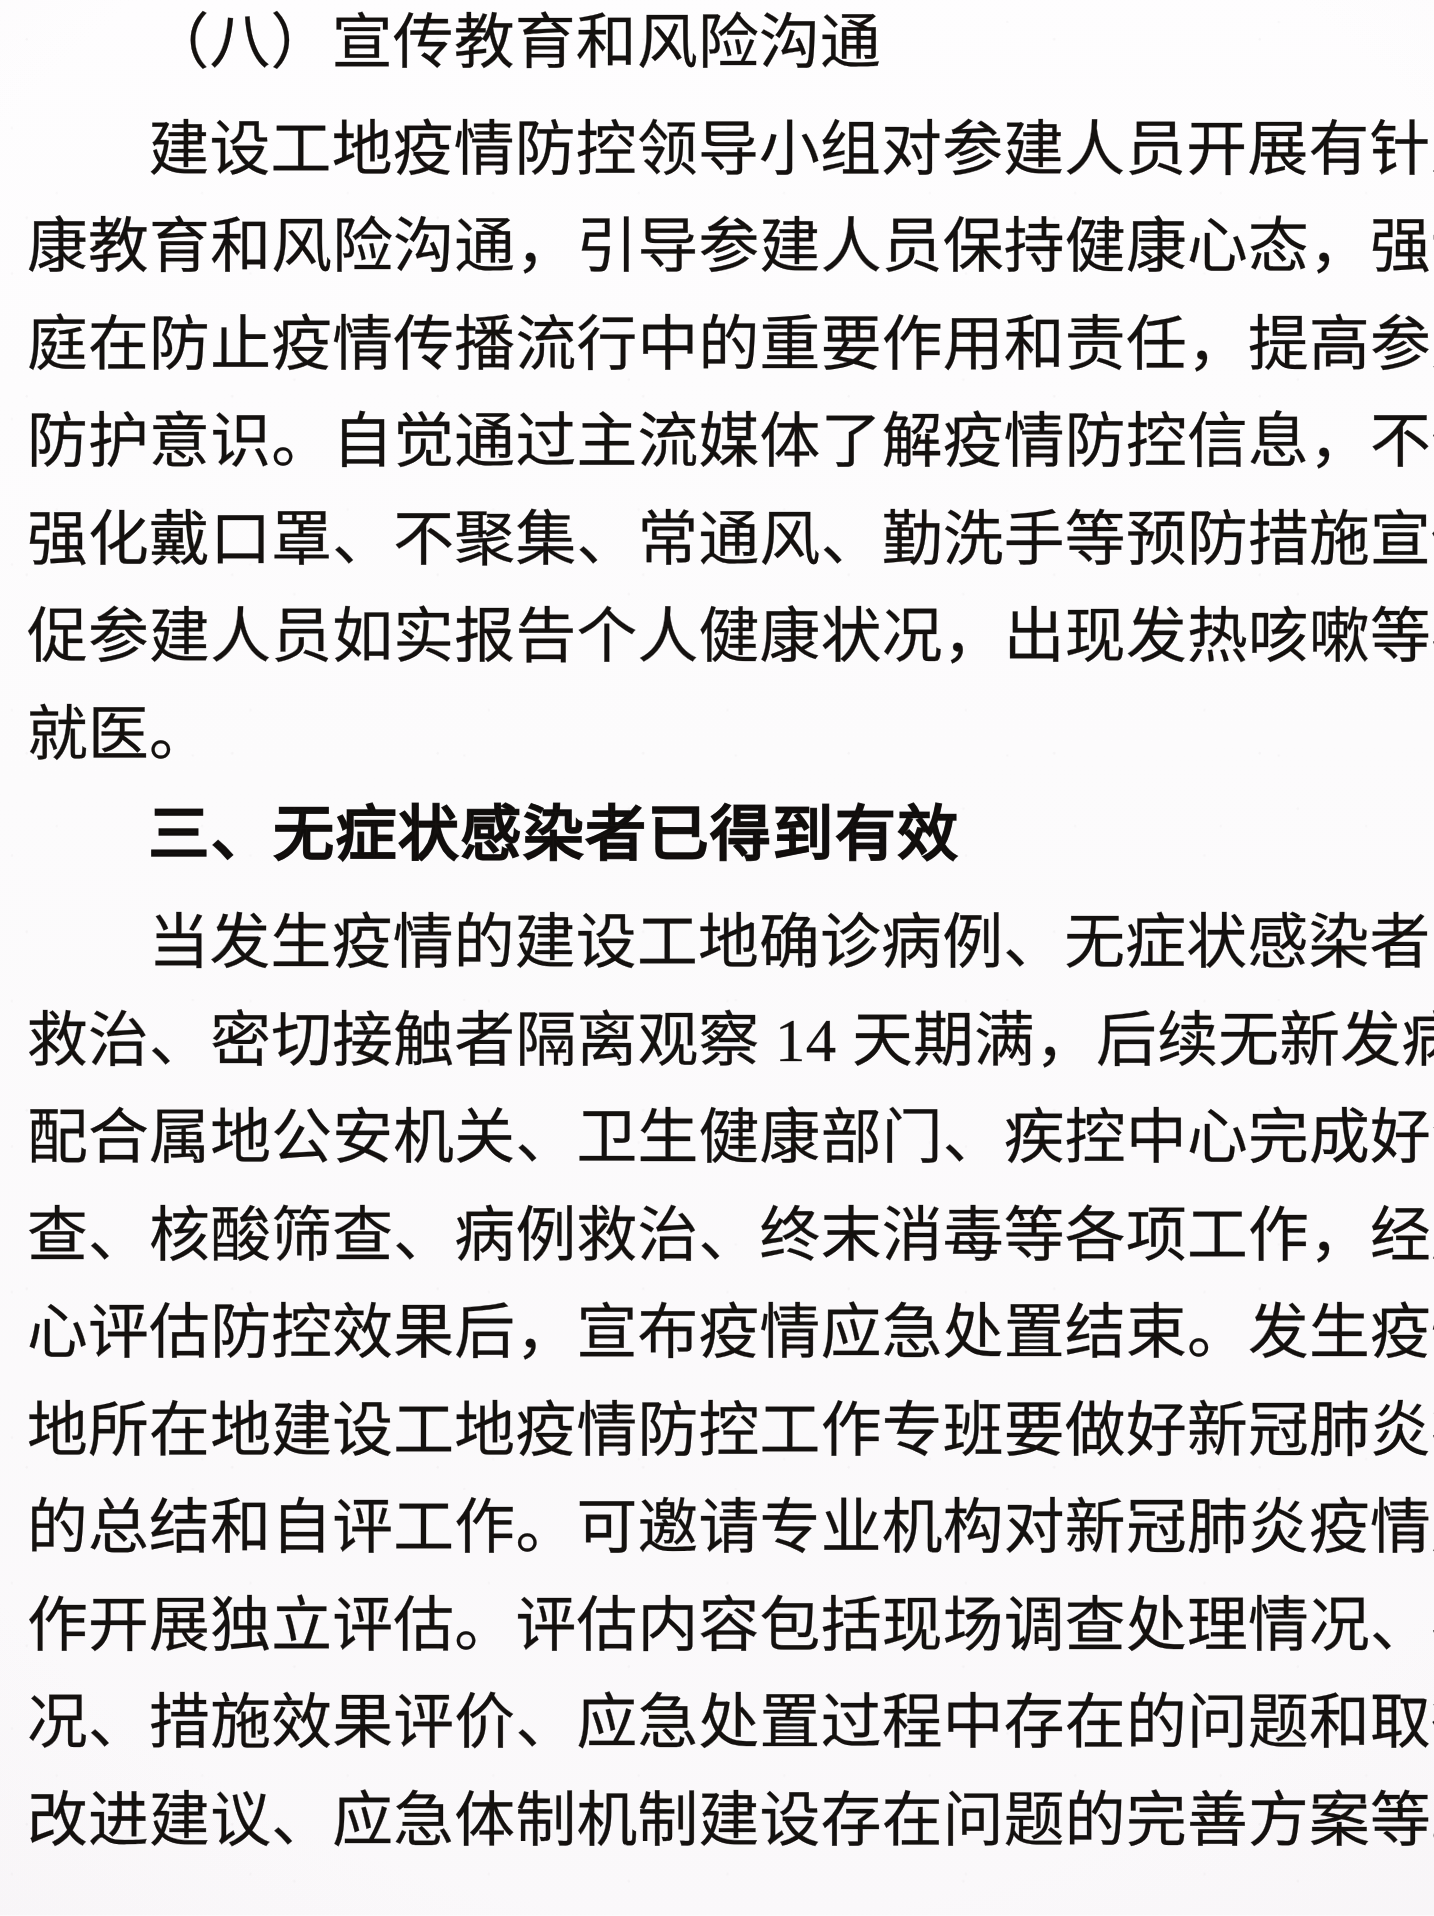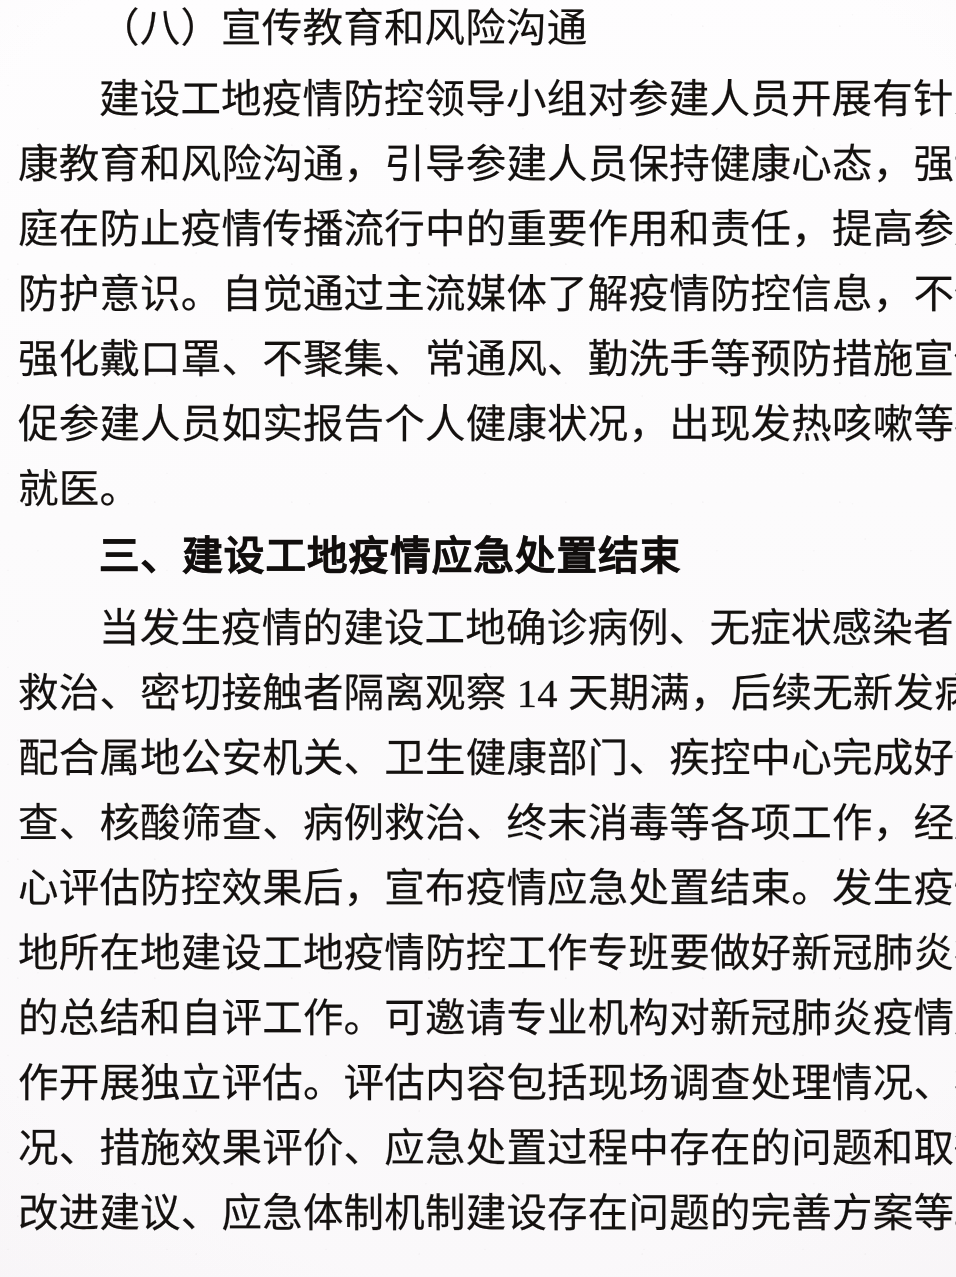--- a/index.html
+++ b/index.html
@@ -123,21 +123,21 @@
         <span class="tline">康教育和风险沟通，引导参建人员保持健康心态，强调个人和家</span>
         <span class="tline">庭在防止疫情传播流行中的重要作用和责任，提高参建人员自我</span>
         <span class="tline">防护意识。自觉通过主流媒体了解疫情防控信息，不信谣不传谣。</span>
         <span class="tline">强化戴口罩、不聚集、常通风、勤洗手等预防措施宣传教育。督</span>
         <span class="tline">促参建人员如实报告个人健康状况，出现发热咳嗽等症状时及时</span>
         <span class="tline last">就医。</span>
       </p>
     </div>
 
     <div class="slot-h2">
-      <h2 class="heading bold">三、建设工地疫情应急处置结束</h2>
+      <h2 class="heading bold">三、无症状感染者已得到有效</h2>
     </div>
 
     <div class="slot-p2">
       <p class="para line-block">
         <span class="tline indent">当发生疫情的建设工地确诊病例、无症状感染者已得到有效</span>
         <span class="tline">救治、密切接触者隔离观察 14 天期满，后续无新发病例，且已</span>
         <span class="tline">配合属地公安机关、卫生健康部门、疾控中心完成好流行病学调</span>
         <span class="tline">查、核酸筛查、病例救治、终末消毒等各项工作，经属地疾控中</span>
         <span class="tline">心评估防控效果后，宣布疫情应急处置结束。发生疫情的建设工</span>
         <span class="tline">地所在地建设工地疫情防控工作专班要做好新冠肺炎疫情应对</span>

